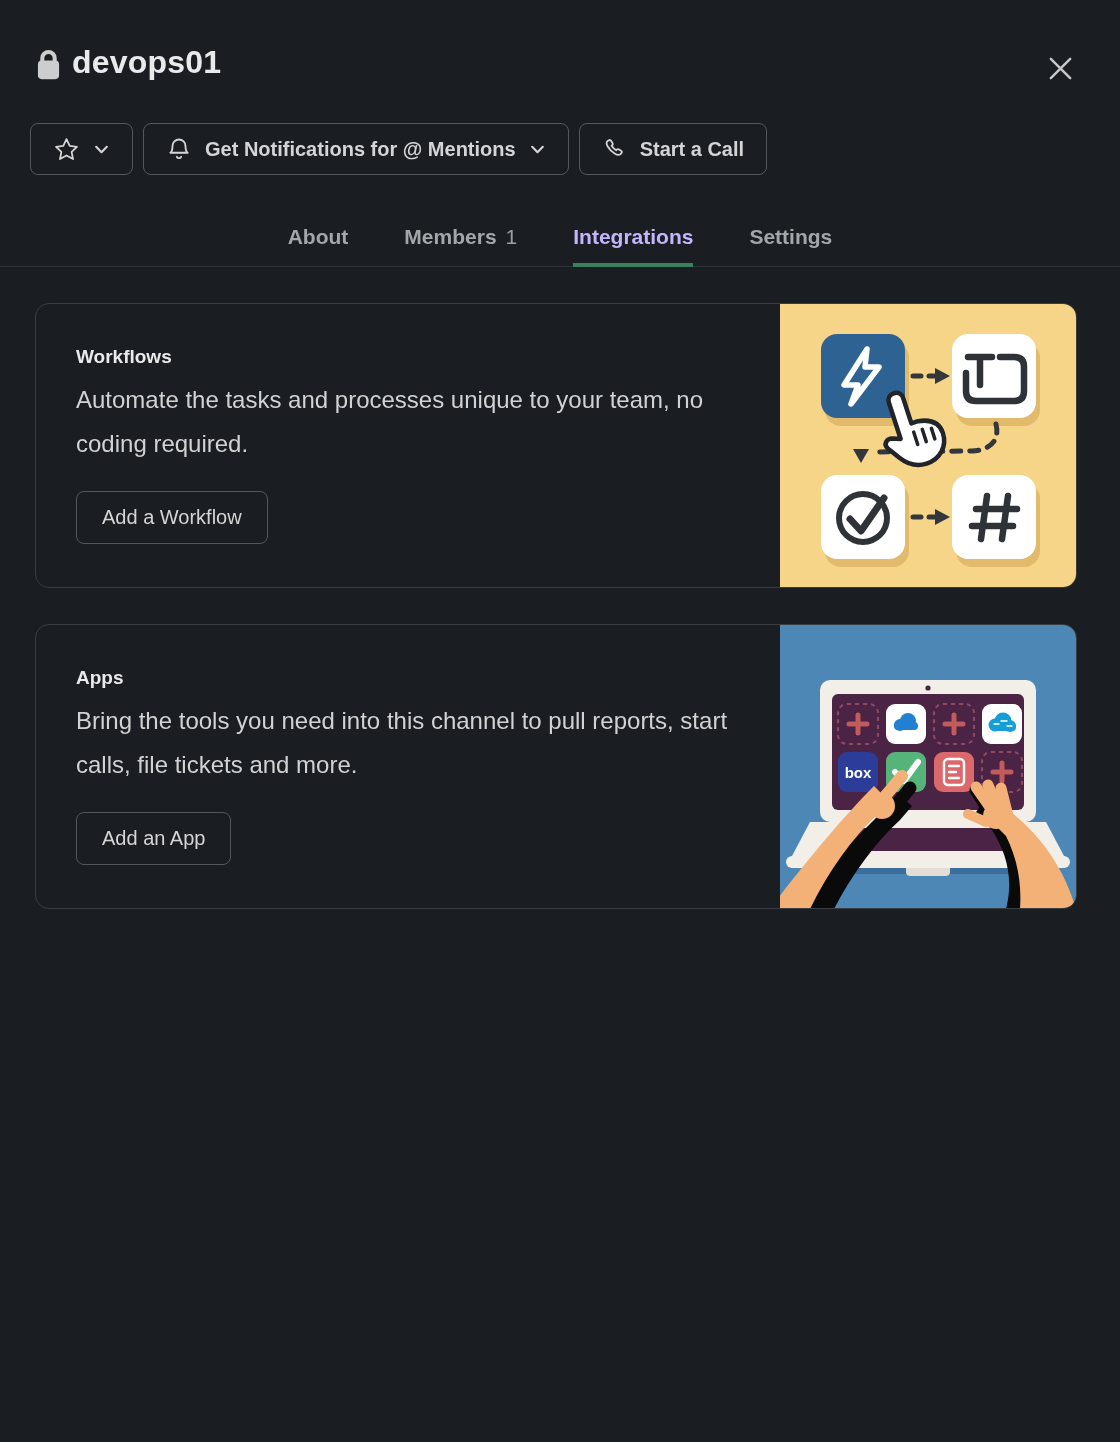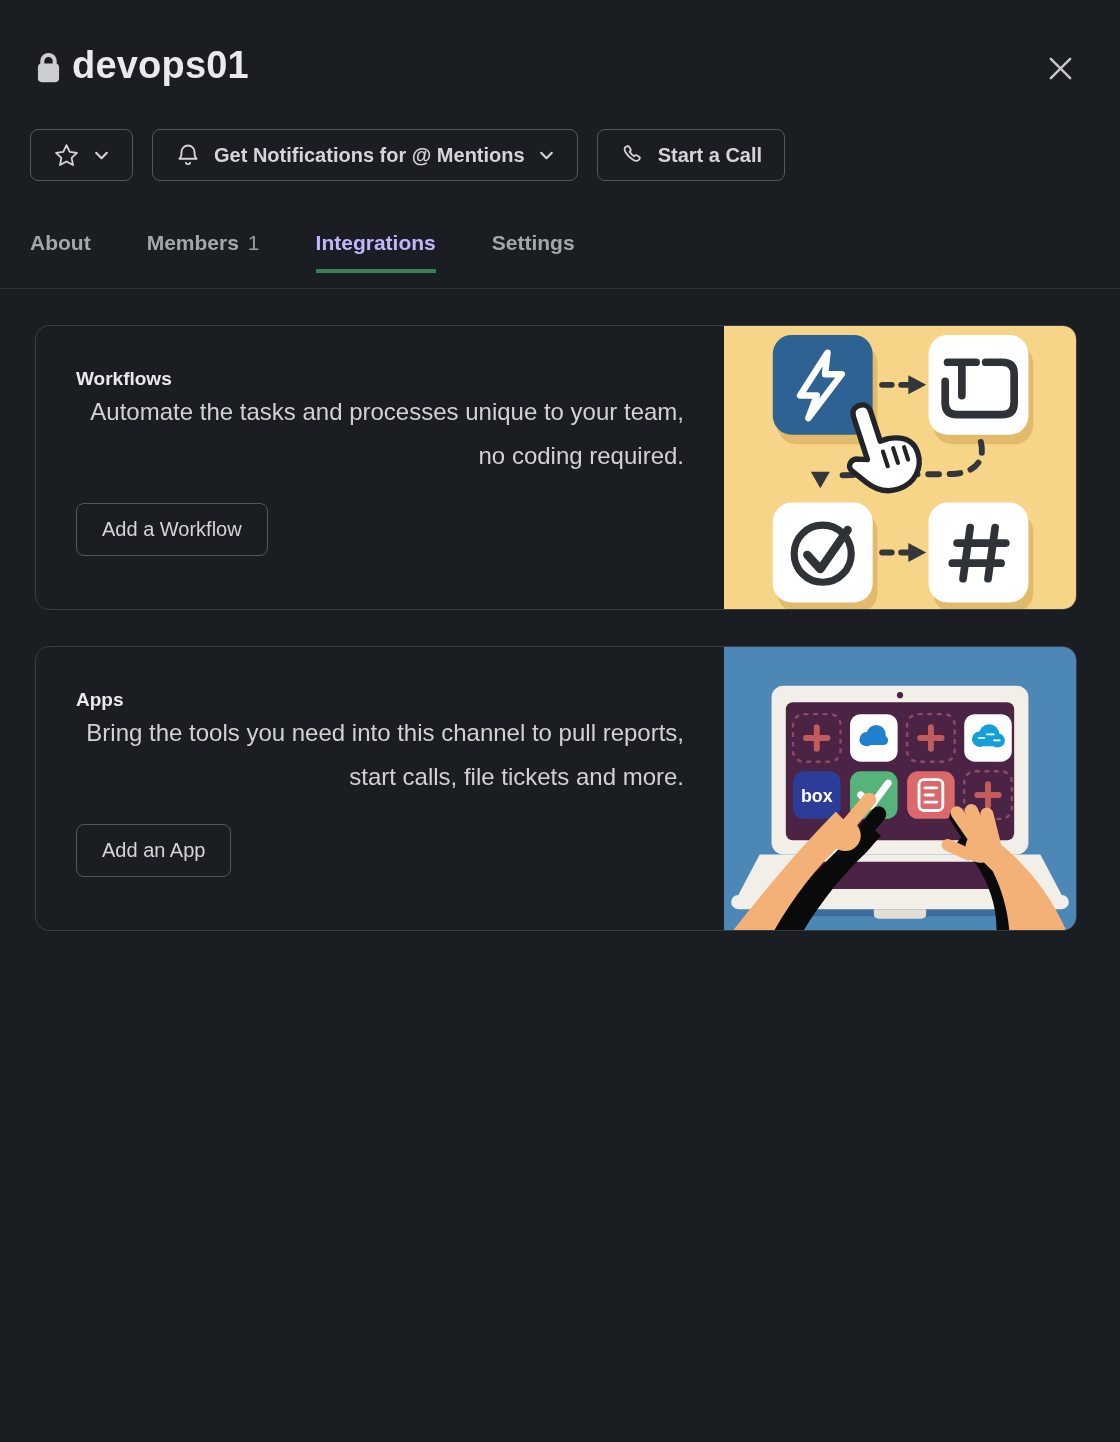--- a/index.html
+++ b/index.html
@@ -10,67 +10,67 @@
     font-family:"Liberation Sans", sans-serif;
     overflow:hidden;
     position:relative;
   }
   .modal { width:1120px; height:1442px; position:relative; }
 
   
   .header { padding:44px 44px 0 35px; position:relative; }
   .title-row { display:flex; align-items:center; gap:10px; }
   .lock-icon { display:inline-flex; margin-top:3px; }
-  .channel-title { font-size:38px; font-weight:700; color:#E9EAEB; letter-spacing:.2px; }
+  .channel-title { font-size:32px; font-weight:700; color:#E9EAEB; letter-spacing:.2px; }
   .close-btn {
     position:absolute; top:50px; right:42px;
     width:36px; height:36px; background:none; border:none; cursor:pointer;
     display:flex; align-items:center; justify-content:center;
   }
 
   
-  .toolbar { display:flex; gap:19px; padding:14px 30px; margin-top:28px; }
+  .toolbar { display:flex; gap:10px; padding:14px 30px; margin-top:28px; }
   .btn {
     height:52px; display:inline-flex; align-items:center; gap:13px;
     background:transparent; border:1px solid #55585B; border-radius:8px;
     color:#D4D5D6; font-family:"Liberation Sans",sans-serif;
     font-size:20px; font-weight:700; padding:0 22px; cursor:pointer;
   }
   .btn svg { flex:none; }
 
   
-  .tabs { display:flex; gap:56px; padding:36px 30px 16px 30px; border-bottom:1px solid #2F3237; }
+  .tabs { display:flex; gap:56px; padding:36px 30px 0 30px; border-bottom:1px solid #2F3237;justify-content:center; }
   .tab {
     background:none; border:none; cursor:pointer; position:relative;
     font-family:"Liberation Sans",sans-serif; font-size:21px; font-weight:700;
     color:#A4A7A9; padding:0 0 17px 0;
   }
   .tab .count { font-weight:400; margin-left:9px; color:#9B9EA0; }
   .tab.active { color:#c4b5fd; }
   .tab.active::after {
     content:""; position:absolute; left:0; right:0; bottom:-1px; height:4px;
     background:#39805D;
   }
 
   
   .content { padding:36px 43px 0 35px; }
   .card {
     display:flex; height:285px; border:1px solid #3A3D42; border-radius:14px;
     overflow:hidden; margin-bottom:36px; background:#1A1D21;
   }
   .card-body { flex:1; padding:42px 40px; }
   .card-title { font-size:19px; font-weight:700; color:#E9EAEB; }
-  .card-desc { font-size:24px; line-height:44px; color:#D1D2D3; max-width:680px;text-align:right; }
+  .card-desc { font-size:24px; line-height:44px; color:#D1D2D3; margin-top:10px; max-width:680px; }
   .card-btn {
     margin-top:25px; height:53px; display:inline-flex; align-items:center;
     background:transparent; border:1px solid #55585B; border-radius:8px;
     color:#D4D5D6; font-family:"Liberation Sans",sans-serif;
     font-size:20px; font-weight:400; padding:0 25px; cursor:pointer;
   }
-  .card-art { width:352px; flex:none; }
+  .card-art { width:296px; flex:none; }
   .card-art svg { display:block; width:100%; height:100%; }
 </style>
 </head>
 <body>
 
 <div class="modal">
 
   <div class="header">
     <div class="title-row">
       <span class="lock-icon">

